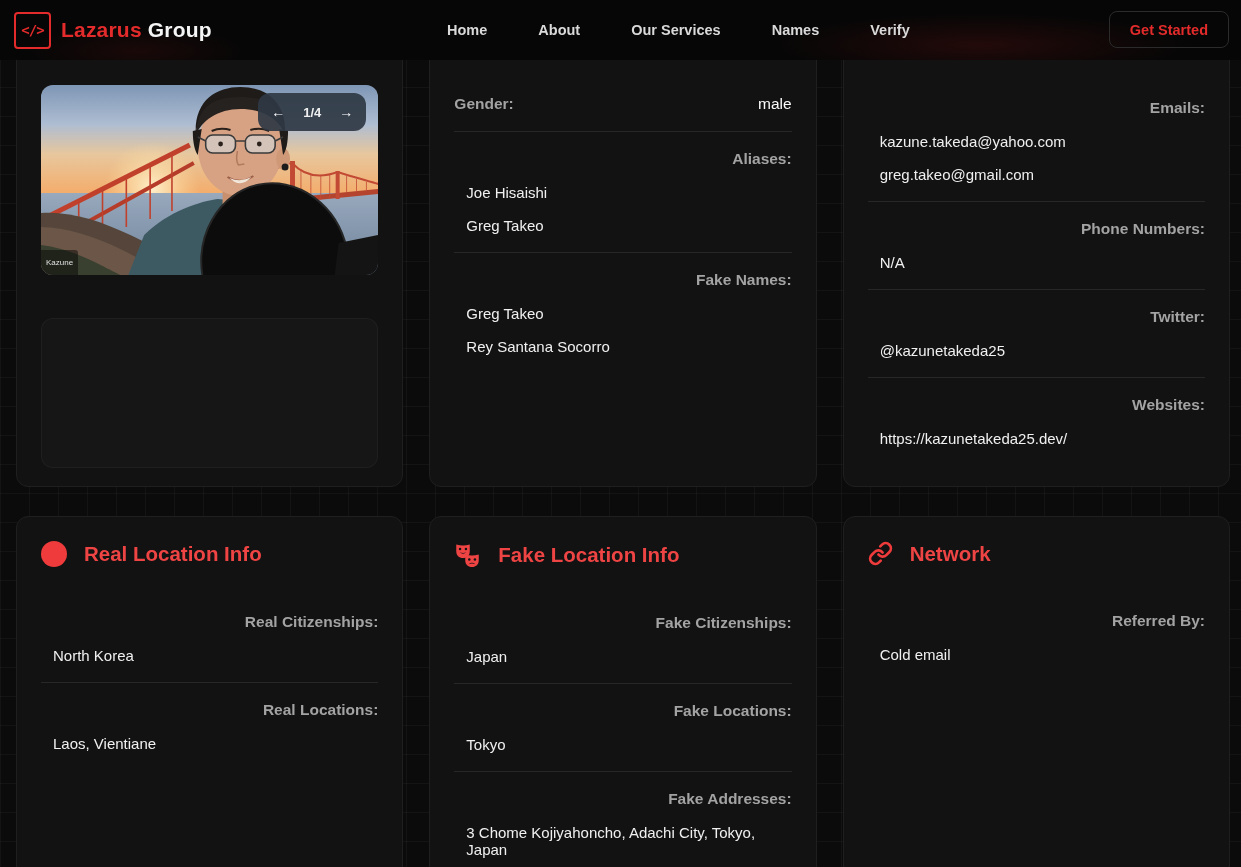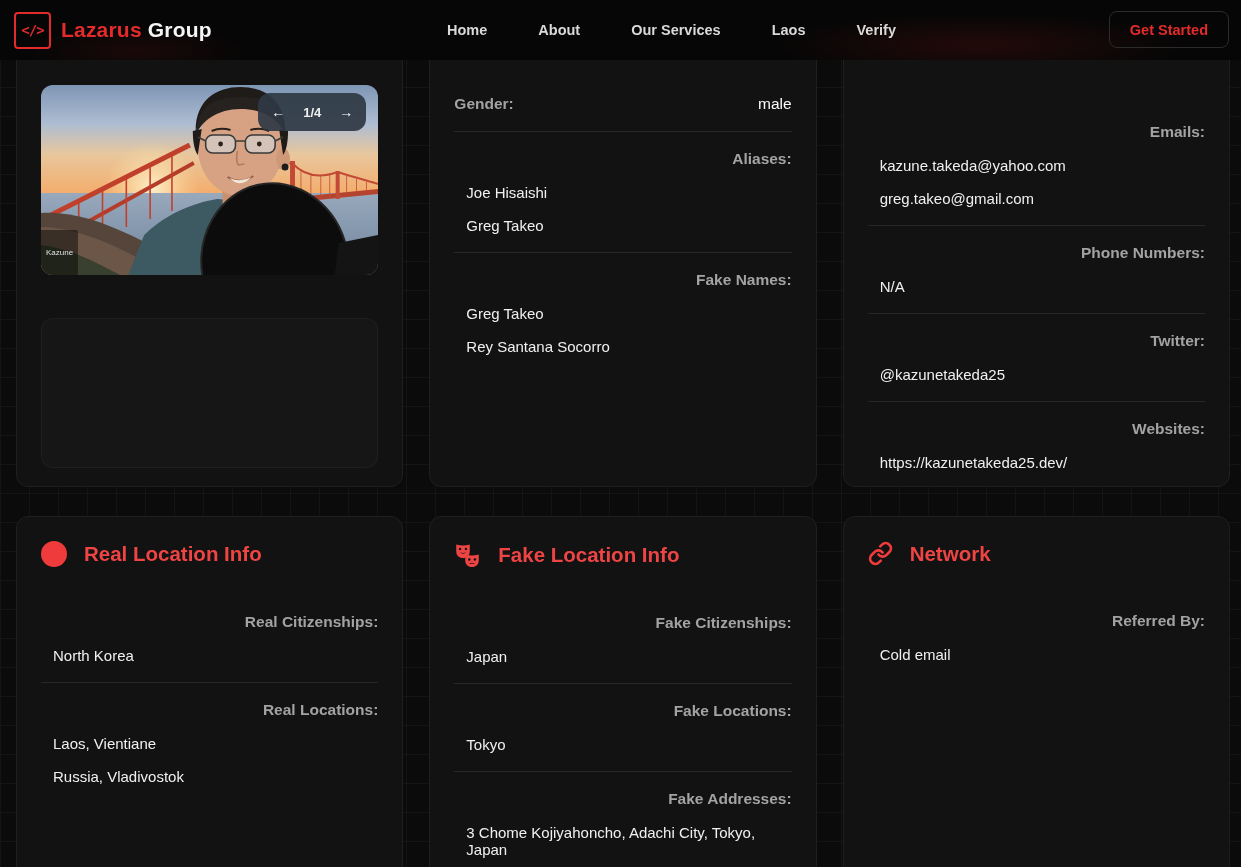--- a/index.html
+++ b/index.html
@@ -70,30 +70,30 @@
   .carousel {
     position:absolute; top:8px; right:12px; width:108px; height:38px;
     background:rgba(47,56,68,0.92); border-radius:12px;
     display:flex; align-items:center; justify-content:space-between;
     padding:0 13px; color:#f0f0f0;
   }
   .carousel .arrow { font-size:14px; cursor:pointer; color:#fff; }
   .carousel .counter { font-size:13px; font-weight:600; }
   .watermark {
     position:absolute; left:0; bottom:0; font-size:8px; color:#e0e0e0;
-    background:rgba(0,0,0,0.45); padding:18px 5px; border-radius:0 3px 0 0;
+    background:rgba(0,0,0,0.45); padding:8px 5px; border-radius:0 3px 0 0;
   }
   .inner-panel {
     margin-top:43px; height:150px; border-radius:12px;
     background:rgba(255,255,255,0.018); border:1px solid rgba(255,255,255,0.04);
   }
 
   
   .content-pad { margin-top:38px; }
-  .content-pad3 { margin-top:66px; }
+  .content-pad3 { margin-top:42px; }
   .kv-row { display:flex; justify-content:space-between; align-items:center; }
   .sec-label { color:#a3a3a3; font-size:15.5px; font-weight:600;text-align:right; }
   .kv-value { color:#fafafa; font-size:15.5px; }
   .divider { border:none; border-top:1px solid #272727; margin:18px 0; }
   .item { color:#f0f0f0; font-size:15px; margin:16px 0 16px 12px; }
   .item:first-of-type { margin-top:18px; }
 
   
   .card-title { display:flex; align-items:center; gap:17px; color:#ef4444; }
   .card-title .t-text { font-size:20.5px; font-weight:600; }
@@ -108,21 +108,21 @@
     <div class="logo-box">&lt;/&gt;</div>
     <div class="brand">
       <span class="red">Lazarus</span>
       <span class="white">Group</span>
     </div>
   </div>
   <nav class="nav">
     <a>Home</a>
     <a>About</a>
     <a>Our Services</a>
-    <a>Laos</a>
+    <a>Names</a>
     <a>Verify</a>
   </nav>
   <button class="cta-btn">Get Started</button>
 </div>
 
 <div class="main">
 
   <div class="row row1">
 
     <div class="card">
@@ -268,21 +268,20 @@
       <div class="card-title">
         <div class="circle-icon"></div>
         <span class="t-text">Real Location Info</span>
       </div>
       <div class="title-gap">
         <div class="sec-label">Real Citizenships:</div>
         <div class="item">North Korea</div>
         <hr class="divider">
         <div class="sec-label">Real Locations:</div>
         <div class="item">Laos, Vientiane</div>
-        <div class="item">Russia, Vladivostok</div>
       </div>
     </div>
 
     <div class="card">
       <div class="card-title">
         <svg width="27" height="27" viewBox="0 0 24 24">
           <g fill="#ef4444">
             <path d="M2 3 C6 4.2 10 4.2 14 3 L14 9 C14 13 11.5 15 8 15 C4.5 15 2 13 2 9 Z"></path>
             <path d="M10 12 C14 13.2 18 13.2 22 12 L22 17 C22 21 19.5 23 16 23 C12.5 23 10 21 10 17 Z"></path>
           </g>

